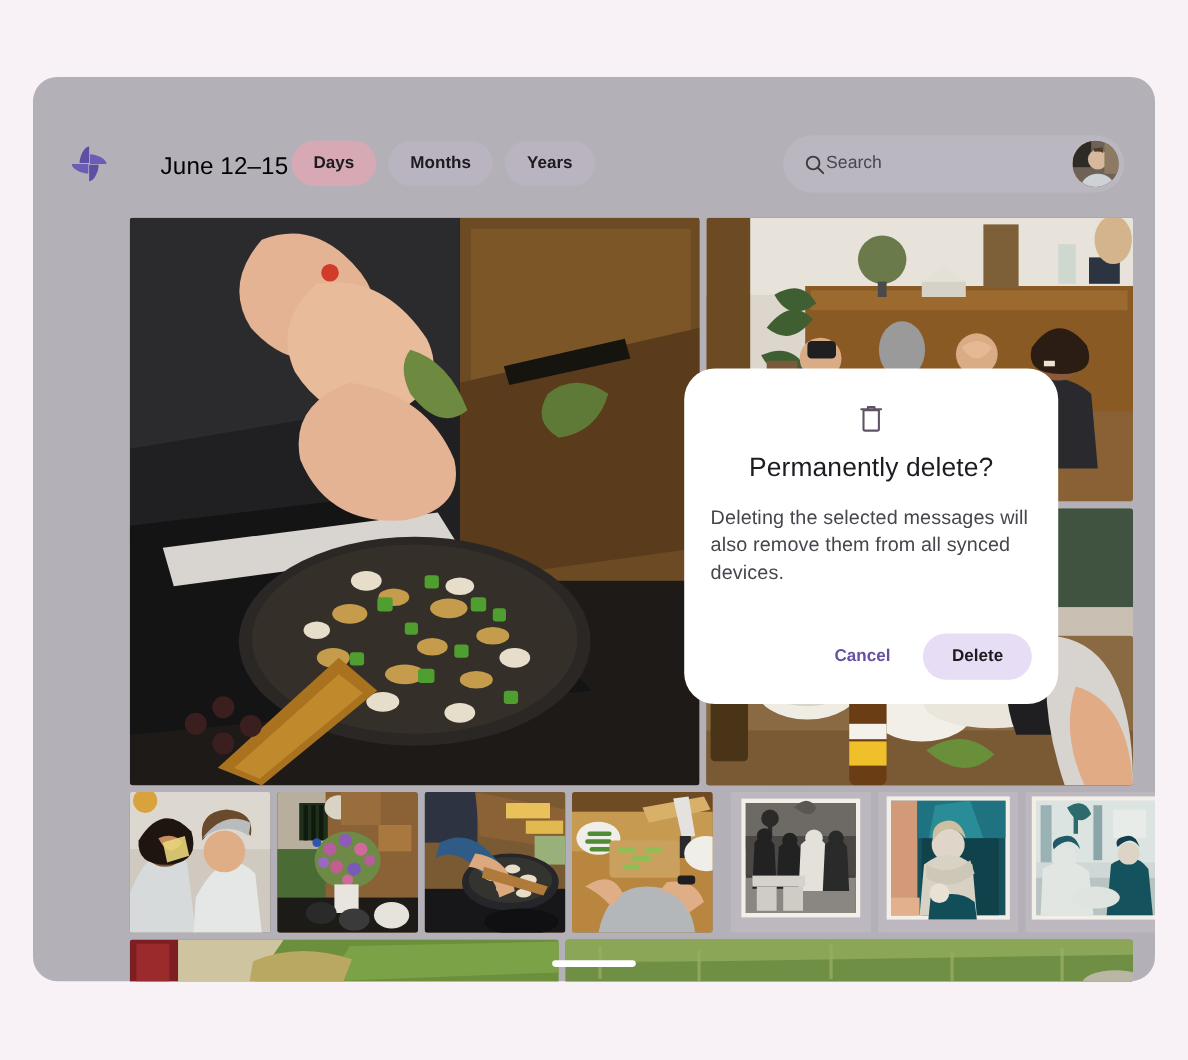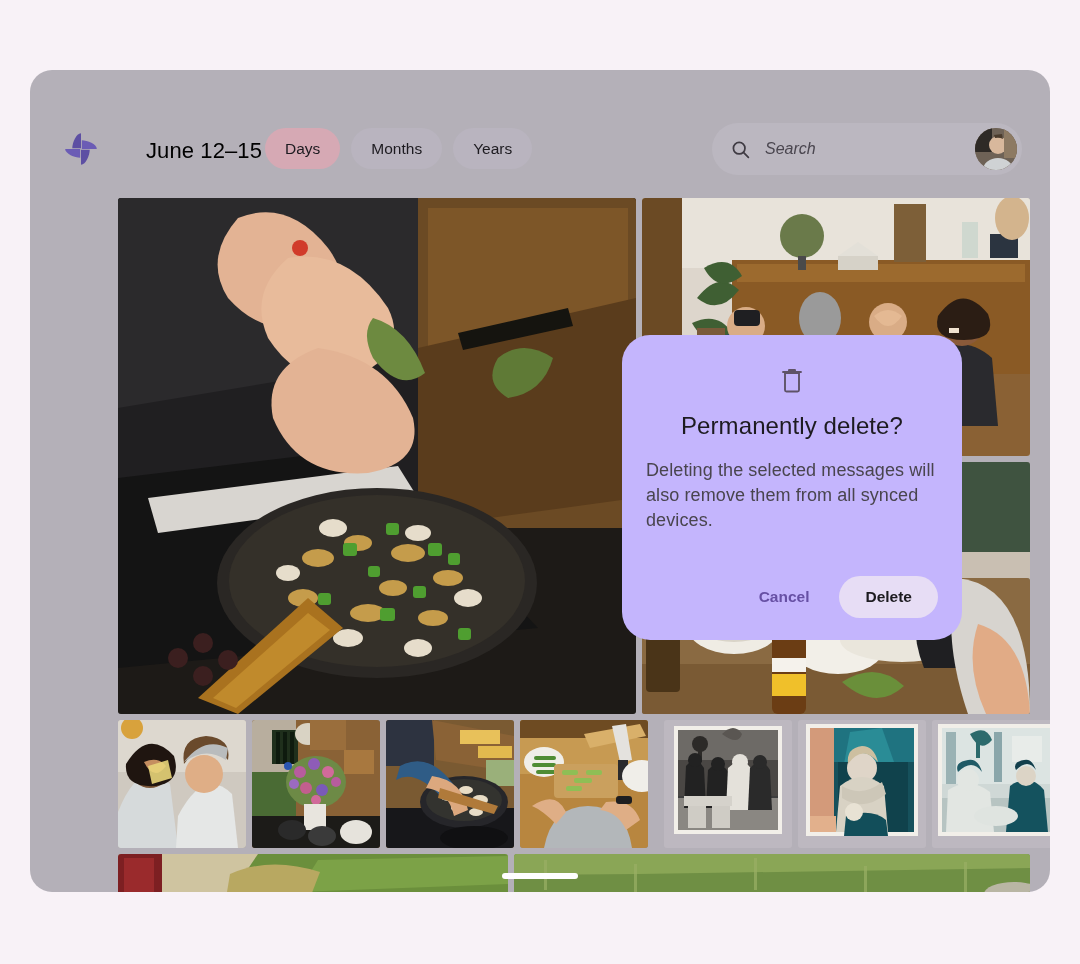--- a/index.html
+++ b/index.html
@@ -82,21 +82,21 @@
     gap: 11px;
   }
   .chip {
     height: 41px;
     border-radius: 21px;
     display: flex;
     align-items: center;
     justify-content: center;
     padding: 12px 20px;
     font-size: 15.5px;
-    font-weight: normal;
+    font-weight: bold;
     color: #1d1b20;
     background: #b9b4bf;
     box-sizing: border-box;
     cursor: pointer;
   }
   .chip.selected {
     background: #d6a9b4;
   }
 
   #search-bar {
@@ -111,29 +111,27 @@
     align-items: center;
   }
   #search-icon {
     margin-left: 18px;
     width: 21px;
     height: 21px;
     flex: none;
   }
   #search-input {
     flex: 1;
-    margin-left: 14px;
     border: none;
     outline: none;
     background: transparent;
     font-family: "Liberation Sans", sans-serif;
     font-size: 16px;
     color: #3f3b43;
     padding: 0;
-    font-style: italic;
   }
   #search-input::placeholder { color: #4a464f; opacity: 1; }
   #avatar {
     width: 42px;
     height: 42px;
     border-radius: 50%;
     margin-right: 5px;
     flex: none;
     overflow: hidden;
     position: relative;
@@ -153,21 +151,21 @@
     overflow: hidden;
     background: #8a8a8a;
     cursor: pointer;
   }
   #delete-dialog {
     position: absolute;
     left: 592px;
     top: 265px;
     width: 340px;
     height: 305px;
-    background: #c4b5fd;
+    background: #ffffff;
     border-radius: 28px;
     box-sizing: border-box;
     padding: 24px;
   }
   #dialog-icon {
     margin: 8px auto 0;
     width: 24px;
     height: 26px;
     display: block;
   }

